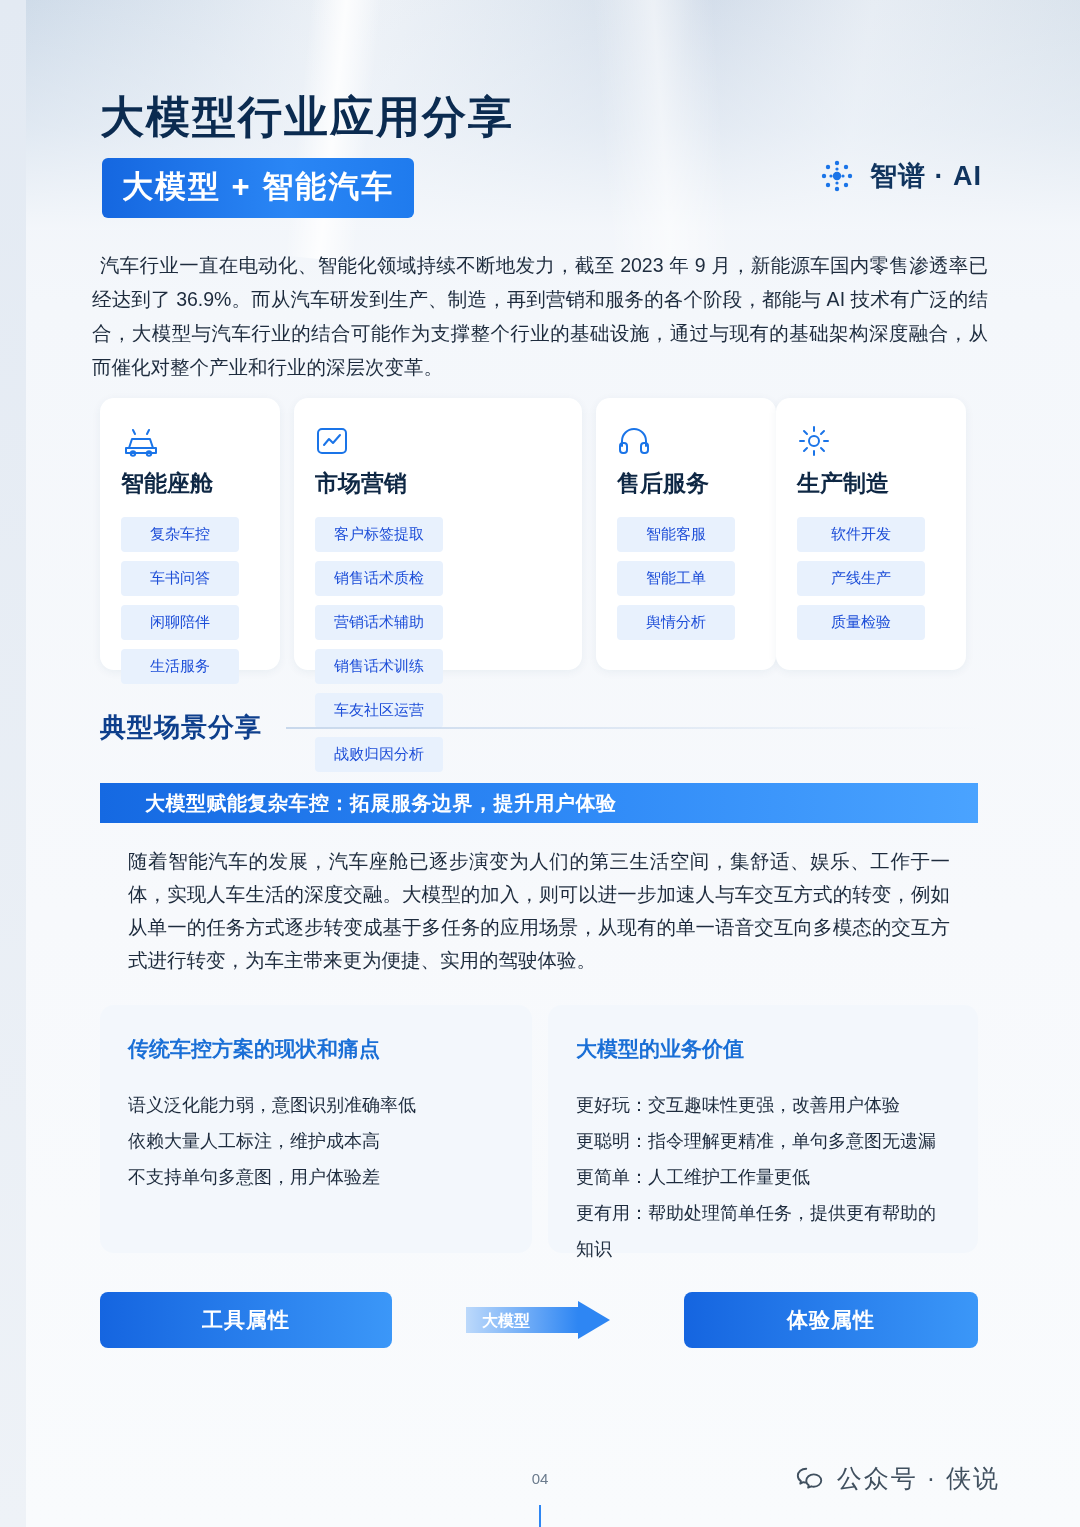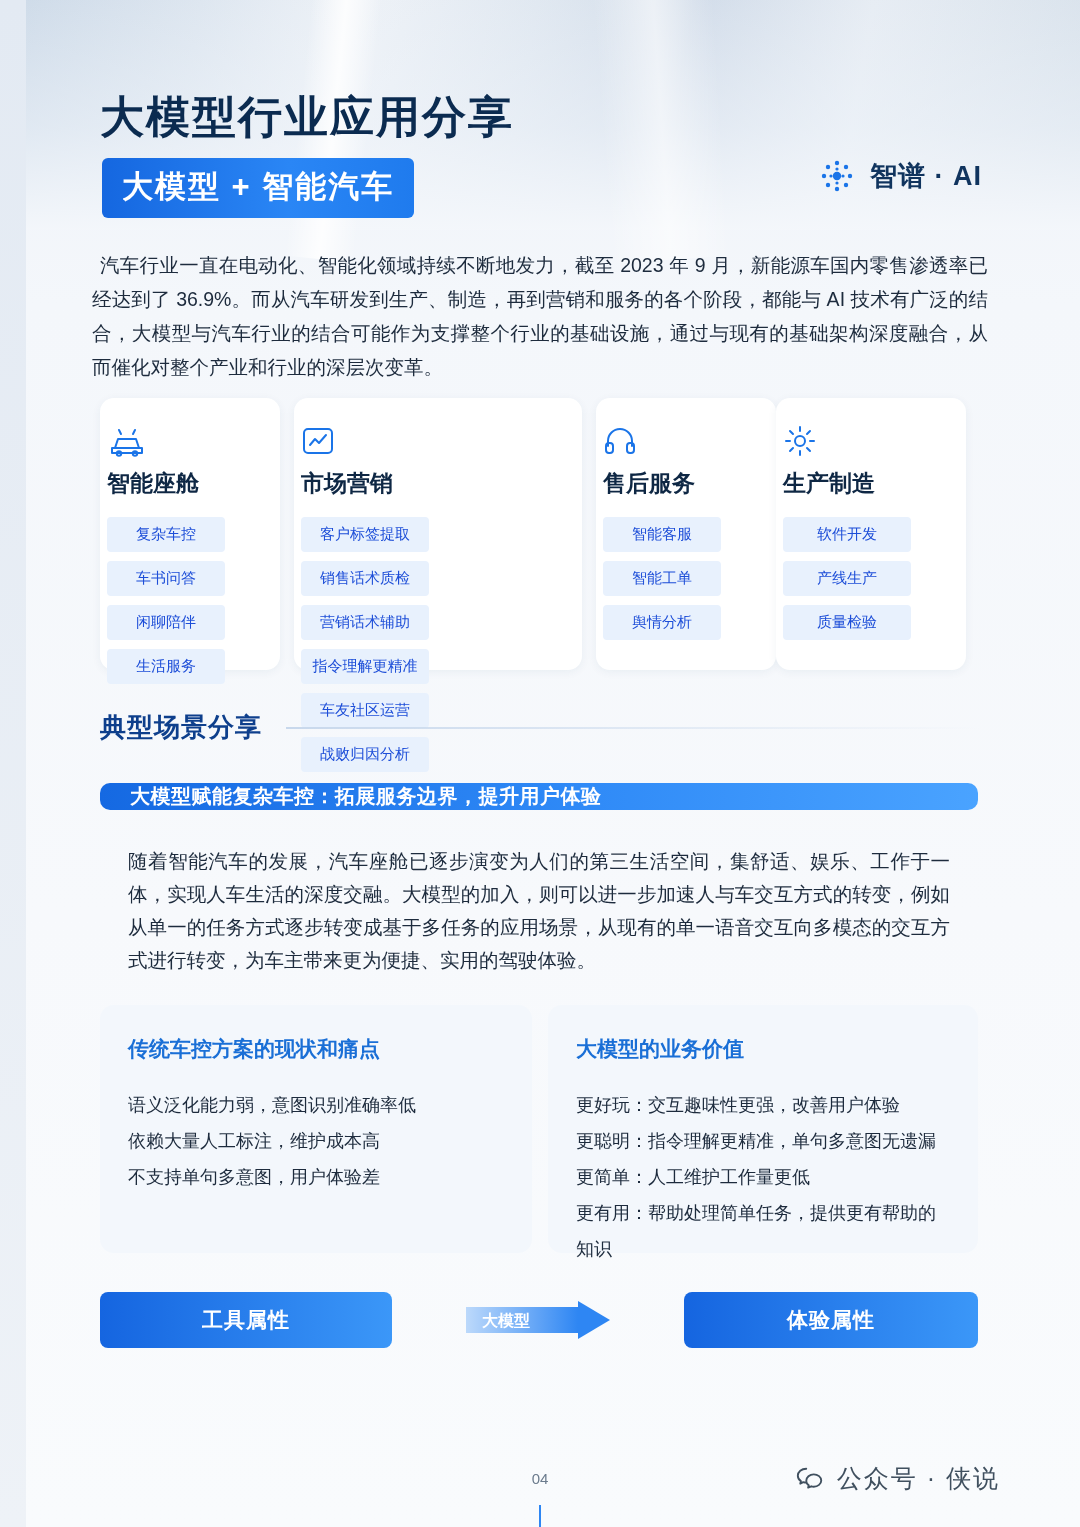--- a/index.html
+++ b/index.html
@@ -104,21 +104,21 @@
     width: 880px;
     height: 272px;
   }
   .card {
     position: absolute;
     top: 0;
     background: #ffffff;
     border-radius: 14px;
     box-shadow: 0 2px 10px rgba(25,60,110,0.06);
     height: 272px;
-    padding: 26px 20px 0 7px;
+    padding: 26px 20px 0 21px;
   }
   .card.c1 { left: 0;   width: 180px; }
   .card.c2 { left: 194px; width: 288px; }
   .card.c3 { left: 496px; width: 180px; }
   .card.c4 { left: 676px; width: 190px; }
   .card-icon { height: 34px; margin-bottom: 10px; color: #1a74e8; }
   .card-title {
     font-size: 23px;
     font-weight: bold;
     color: #0e2744;
@@ -157,29 +157,29 @@
     flex: 1;
     height: 2px;
     background: linear-gradient(90deg, #c8d8ec, rgba(200,216,236,0));
   }
 
   
   .banner {
     position: absolute;
     left: 100px; top: 783px;
     width: 878px;
-    height: 27px;
-    border-radius: 10px;
+    height: 40px;
+    border-radius: 0;
     background: linear-gradient(90deg, #1569e2 0%, #2f8af7 55%, #4aa3ff 100%);
     color: #ffffff;
     font-size: 20px;
     font-weight: bold;
     display: flex;
     align-items: center;
-    padding-left: 30px;
+    padding-left: 45px;
     letter-spacing: 0.5px;
   }
 
   
   .body-para {
     position: absolute;
     left: 128px; top: 845px;
     width: 822px;
     font-size: 19.5px;
     line-height: 33px;
@@ -343,21 +343,21 @@
           <svg viewBox="0 0 34 34" width="34" height="34" fill="none" stroke="#1a74e8" stroke-width="2" stroke-linecap="round" stroke-linejoin="round">
             <rect x="3" y="5" width="28" height="24" rx="4"></rect>
             <path d="M9 21l5-6 4 4 7-8"></path>
           </svg>
         </div>
         <div class="card-title">市场营销</div>
         <div class="chip-grid">
           <div class="chip">客户标签提取</div>
           <div class="chip">销售话术质检</div>
           <div class="chip">营销话术辅助</div>
-          <div class="chip">指令理解更精准</div>
+          <div class="chip">销售话术训练</div>
           <div class="chip">车友社区运营</div>
           <div class="chip">战败归因分析</div>
         </div>
       </div>
 
       <div class="card c3">
         <div class="card-icon">
           <svg viewBox="0 0 34 34" width="34" height="34" fill="none" stroke="#1a74e8" stroke-width="2" stroke-linecap="round" stroke-linejoin="round">
             <path d="M5 22v-5a12 12 0 0 1 24 0v5"></path>
             <rect x="3" y="19" width="7" height="10" rx="3"></rect>

